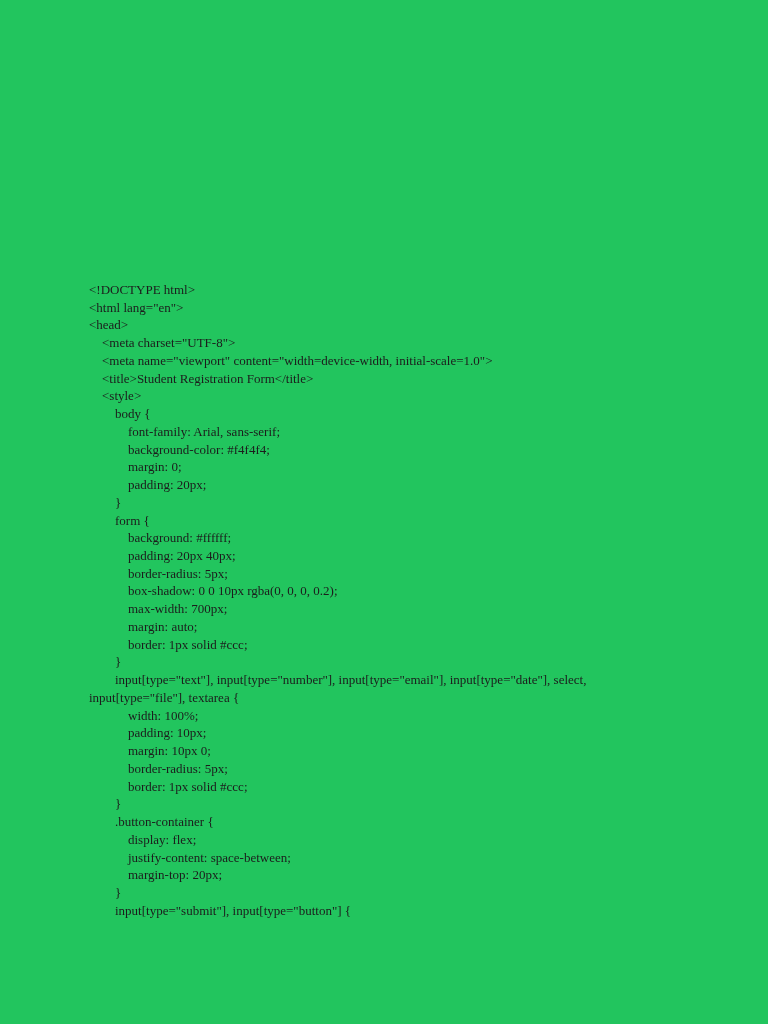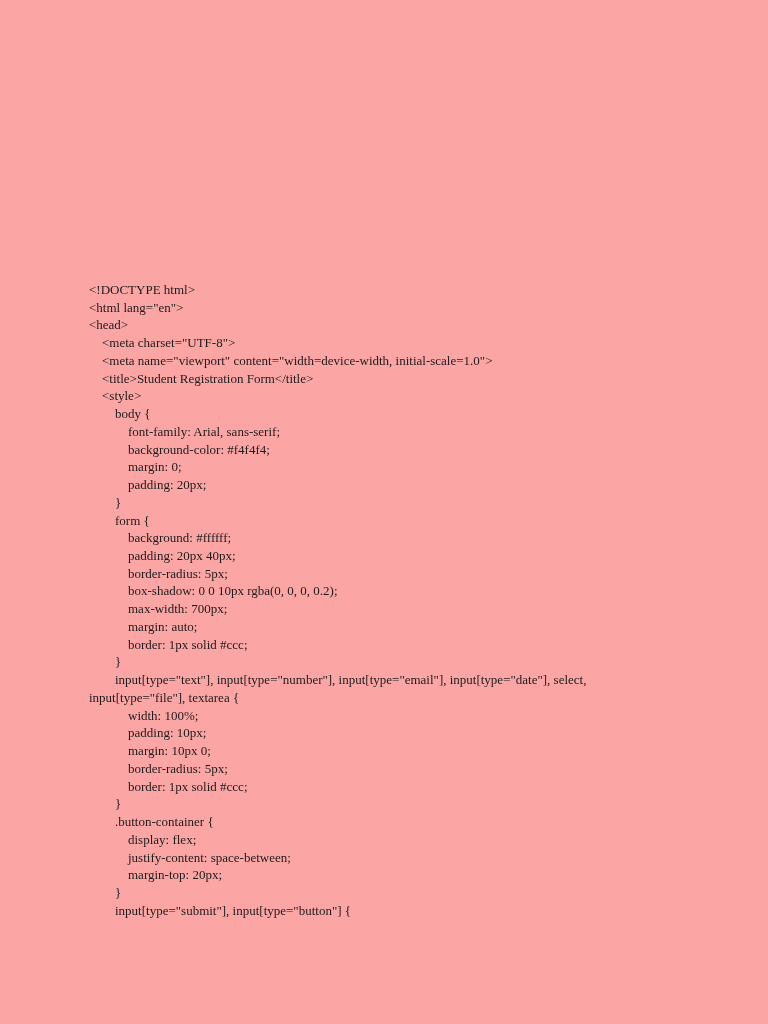--- a/index.html
+++ b/index.html
@@ -29,15 +29,15 @@
     white-space: pre;
     letter-spacing: 0;
   }
   .code-line {
     min-height: 17.74px;
   }
 </style>
 </head>
 <body>
 
-<div class="page" style="background: #fca5a5;">
+<div class="page" style="background: #22c55e;">
   <div class="code-block" style="color: rgb(28, 28, 28);"><div class="code-line">&lt;!DOCTYPE html&gt;</div><div class="code-line">&lt;html lang="en"&gt;</div><div class="code-line">&lt;head&gt;</div><div class="code-line">    &lt;meta charset="UTF-8"&gt;</div><div class="code-line">    &lt;meta name="viewport" content="width=device-width, initial-scale=1.0"&gt;</div><div class="code-line">    &lt;title&gt;Student Registration Form&lt;/title&gt;</div><div class="code-line">    &lt;style&gt;</div><div class="code-line">        body {</div><div class="code-line">            font-family: Arial, sans-serif;</div><div class="code-line">            background-color: #f4f4f4;</div><div class="code-line">            margin: 0;</div><div class="code-line">            padding: 20px;</div><div class="code-line">        }</div><div class="code-line">        form {</div><div class="code-line">            background: #ffffff;</div><div class="code-line">            padding: 20px 40px;</div><div class="code-line">            border-radius: 5px;</div><div class="code-line">            box-shadow: 0 0 10px rgba(0, 0, 0, 0.2);</div><div class="code-line">            max-width: 700px;</div><div class="code-line">            margin: auto;</div><div class="code-line">            border: 1px solid #ccc;</div><div class="code-line">        }</div><div class="code-line">        input[type="text"], input[type="number"], input[type="email"], input[type="date"], select,</div><div class="code-line">input[type="file"], textarea {</div><div class="code-line">            width: 100%;</div><div class="code-line">            padding: 10px;</div><div class="code-line">            margin: 10px 0;</div><div class="code-line">            border-radius: 5px;</div><div class="code-line">            border: 1px solid #ccc;</div><div class="code-line">        }</div><div class="code-line">        .button-container {</div><div class="code-line">            display: flex;</div><div class="code-line">            justify-content: space-between;</div><div class="code-line">            margin-top: 20px;</div><div class="code-line">        }</div><div class="code-line">        input[type="submit"], input[type="button"] {</div></div>
 </div>
 
 </body></html>

